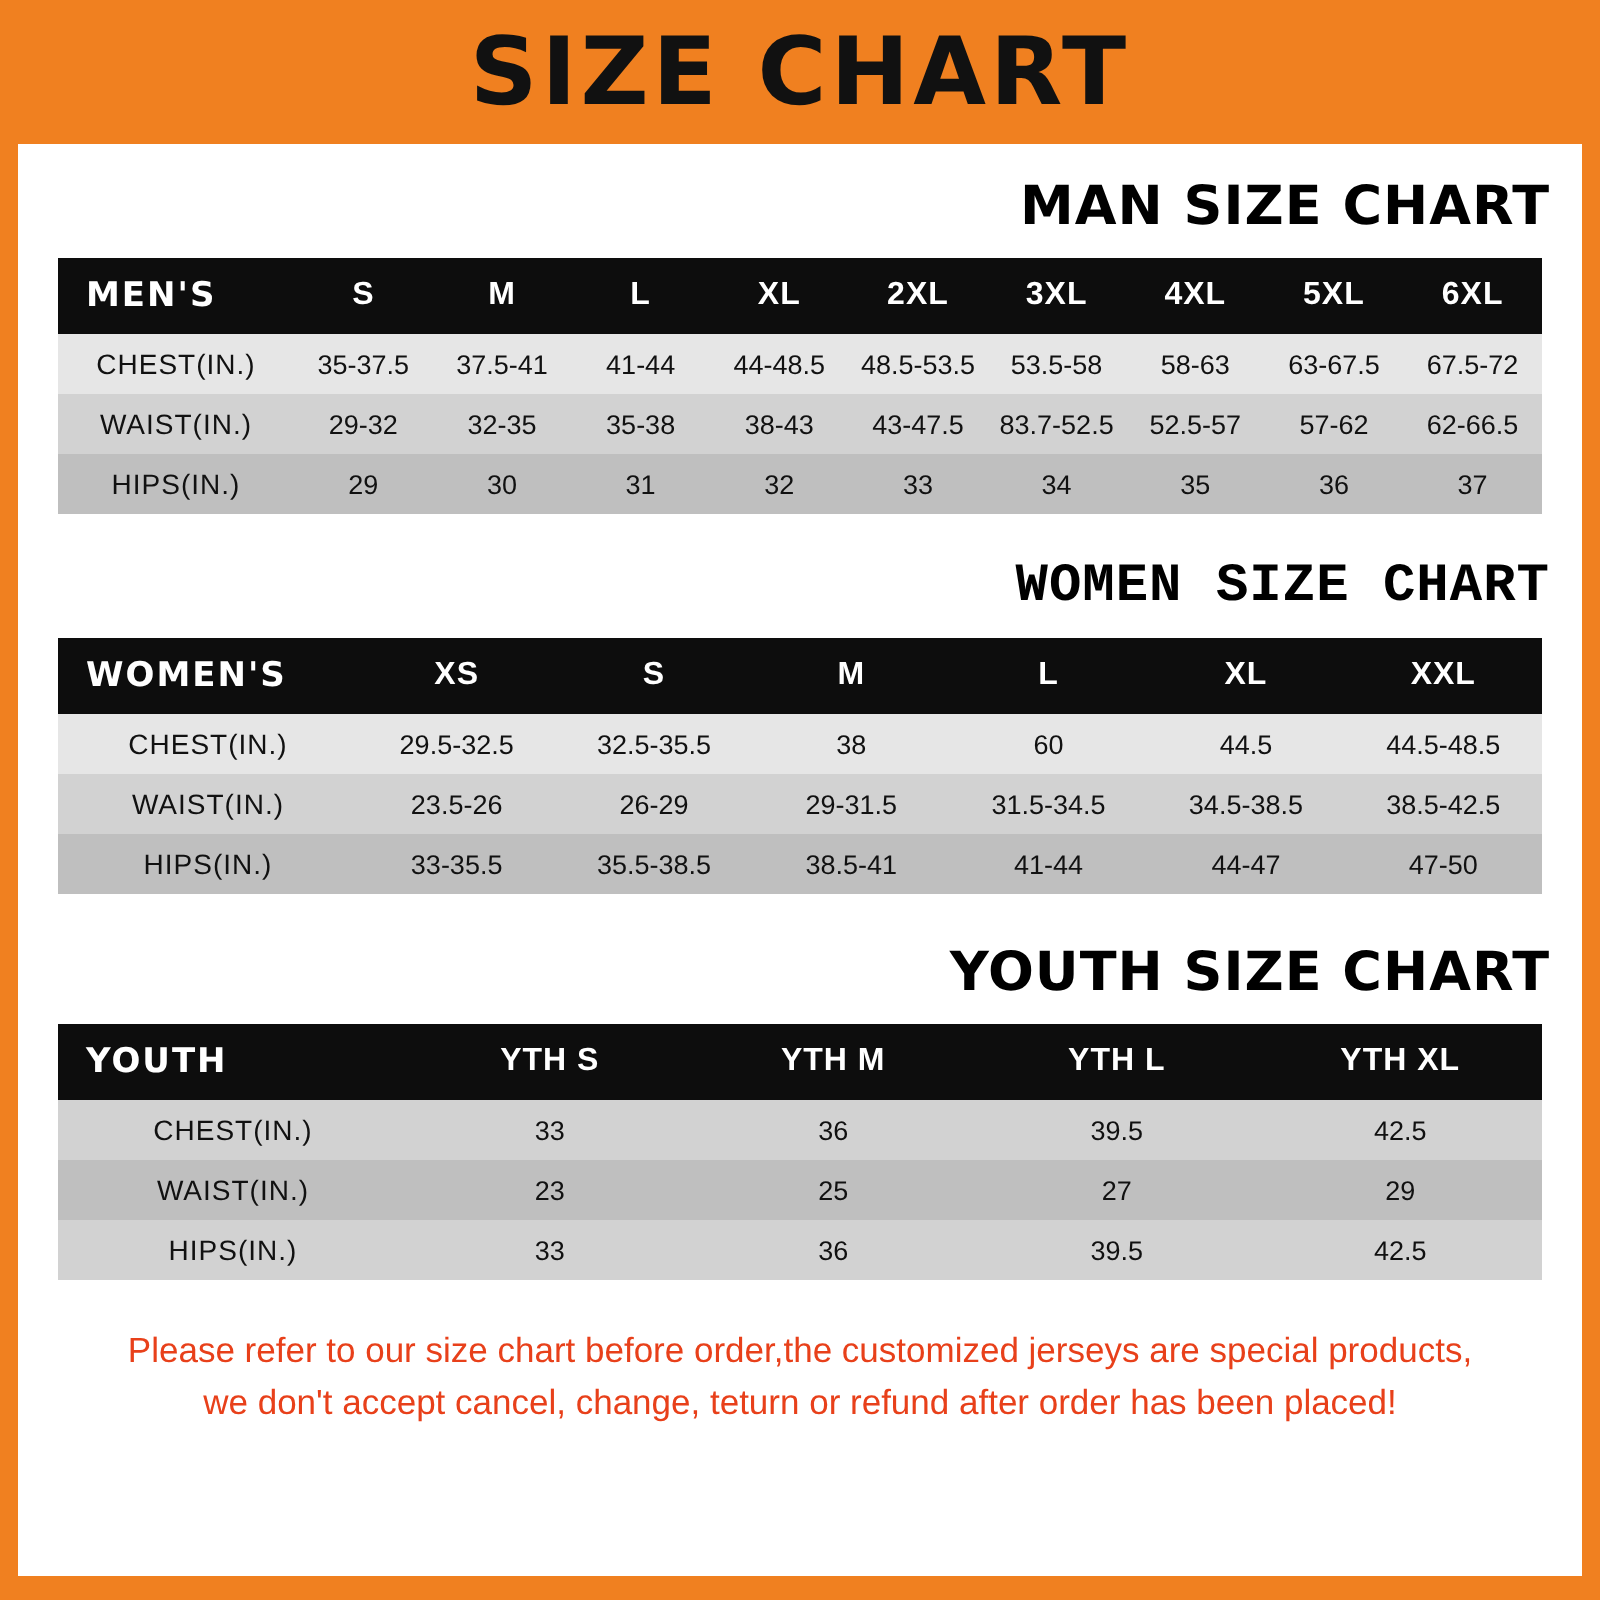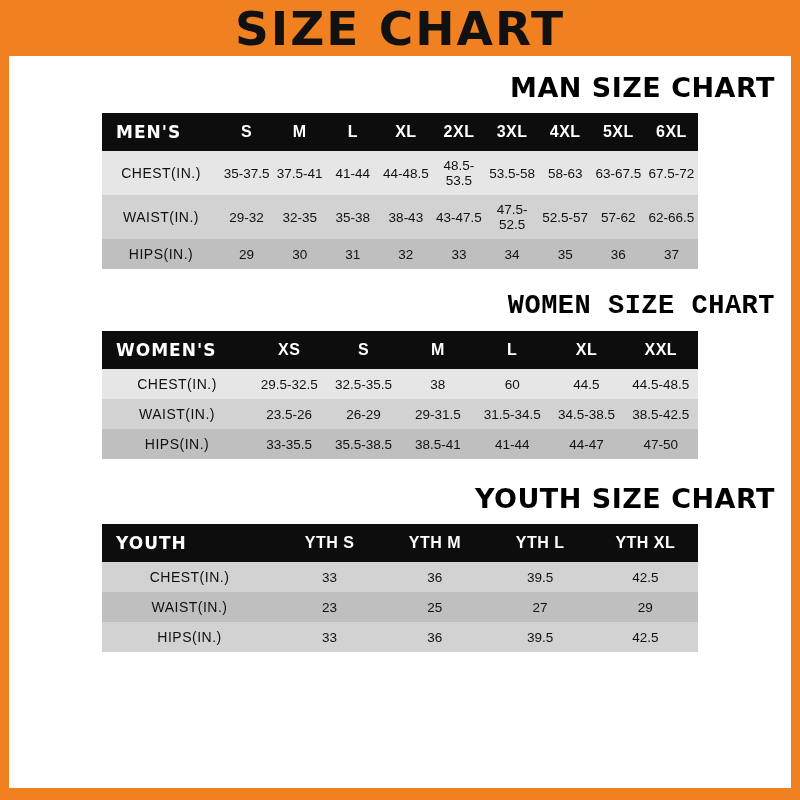--- a/index.html
+++ b/index.html
@@ -17,21 +17,21 @@
     width: 800px;
     height: 800px;
     position: relative;
     background: #ffffff;
     box-sizing: border-box;
     border-left: 9px solid #f08020;
     border-right: 9px solid #f08020;
   }
   .banner {
     background: #f08020;
-    height: 56px;
+    height: 72px;
     display: flex;
     align-items: center;
     justify-content: center;
     margin: 0 -9px;
   }
   .banner-title {
     font-family: "DejaVu Sans", sans-serif;
     font-weight: bold;
     font-size: 47px;
     letter-spacing: 2px;
@@ -47,21 +47,21 @@
     font-weight: bold;
     font-size: 27px;
     color: #000000;
     letter-spacing: 0.5px;
   }
   .t-man { margin-top: 16px; }
   .t-women { margin-top: 22px; font-family: Liberation Mono, monospace; }
   .t-youth { margin-top: 24px; }
 
   table.size-table {
-    width: 596px;
+    width: 742px;
     margin: 10px auto 0 auto;
     border-collapse: collapse;
     table-layout: fixed;
   }
   table.size-table th,
   table.size-table td {
     text-align: center;
     font-family: "Liberation Sans", sans-serif;
     color: #111111;
   }
@@ -171,21 +171,21 @@
           <td>63-67.5</td>
           <td>67.5-72</td>
         </tr>
         <tr class="r1">
           <td class="rowlabel">WAIST(IN.)</td>
           <td>29-32</td>
           <td>32-35</td>
           <td>35-38</td>
           <td>38-43</td>
           <td>43-47.5</td>
-          <td>47.5-52.5</td>
+          <td>83.7-52.5</td>
           <td>52.5-57</td>
           <td>57-62</td>
           <td>62-66.5</td>
         </tr>
         <tr class="r2">
           <td class="rowlabel">HIPS(IN.)</td>
           <td>29</td>
           <td>30</td>
           <td>31</td>
           <td>32</td>
@@ -287,17 +287,21 @@
         <tr class="r1">
           <td class="rowlabel">HIPS(IN.)</td>
           <td>33</td>
           <td>36</td>
           <td>39.5</td>
           <td>42.5</td>
         </tr>
       </tbody>
     </table>
 
+    <div class="notice">
+      <div>Please refer to our size chart before order,the customized jerseys are special products,</div>
+      <div>we don't accept cancel, change, teturn or refund after order has been placed!</div>
+    </div>
 
   </div>
 
   <div class="bottom-bar"></div>
 </div>
 
 </body></html>

